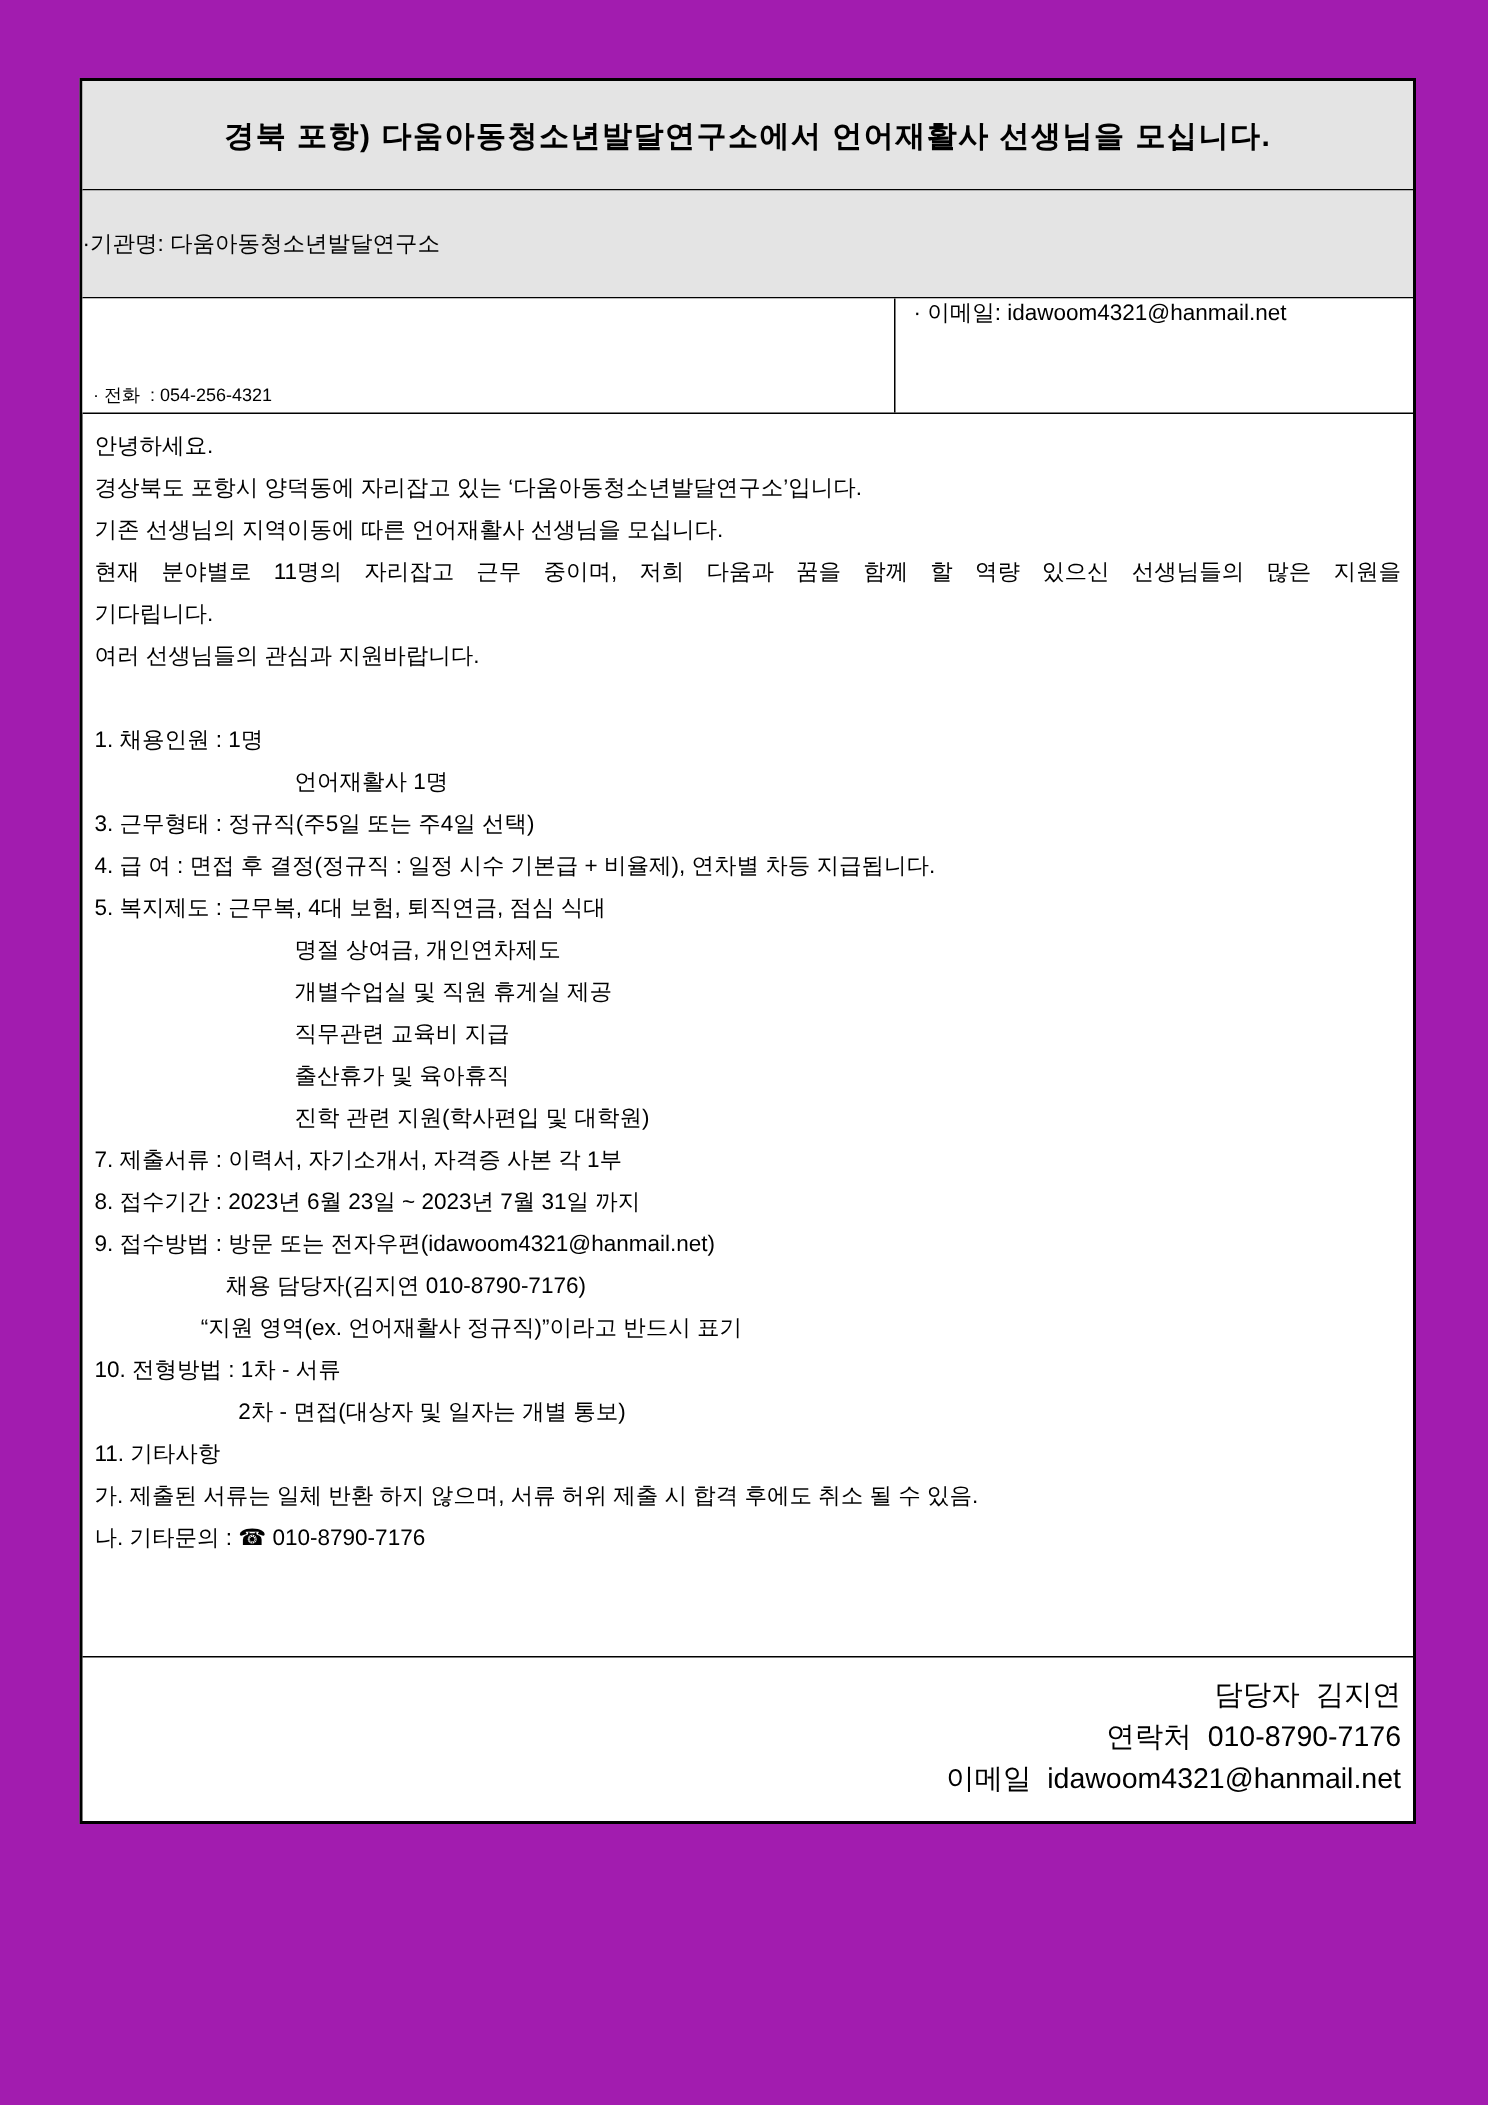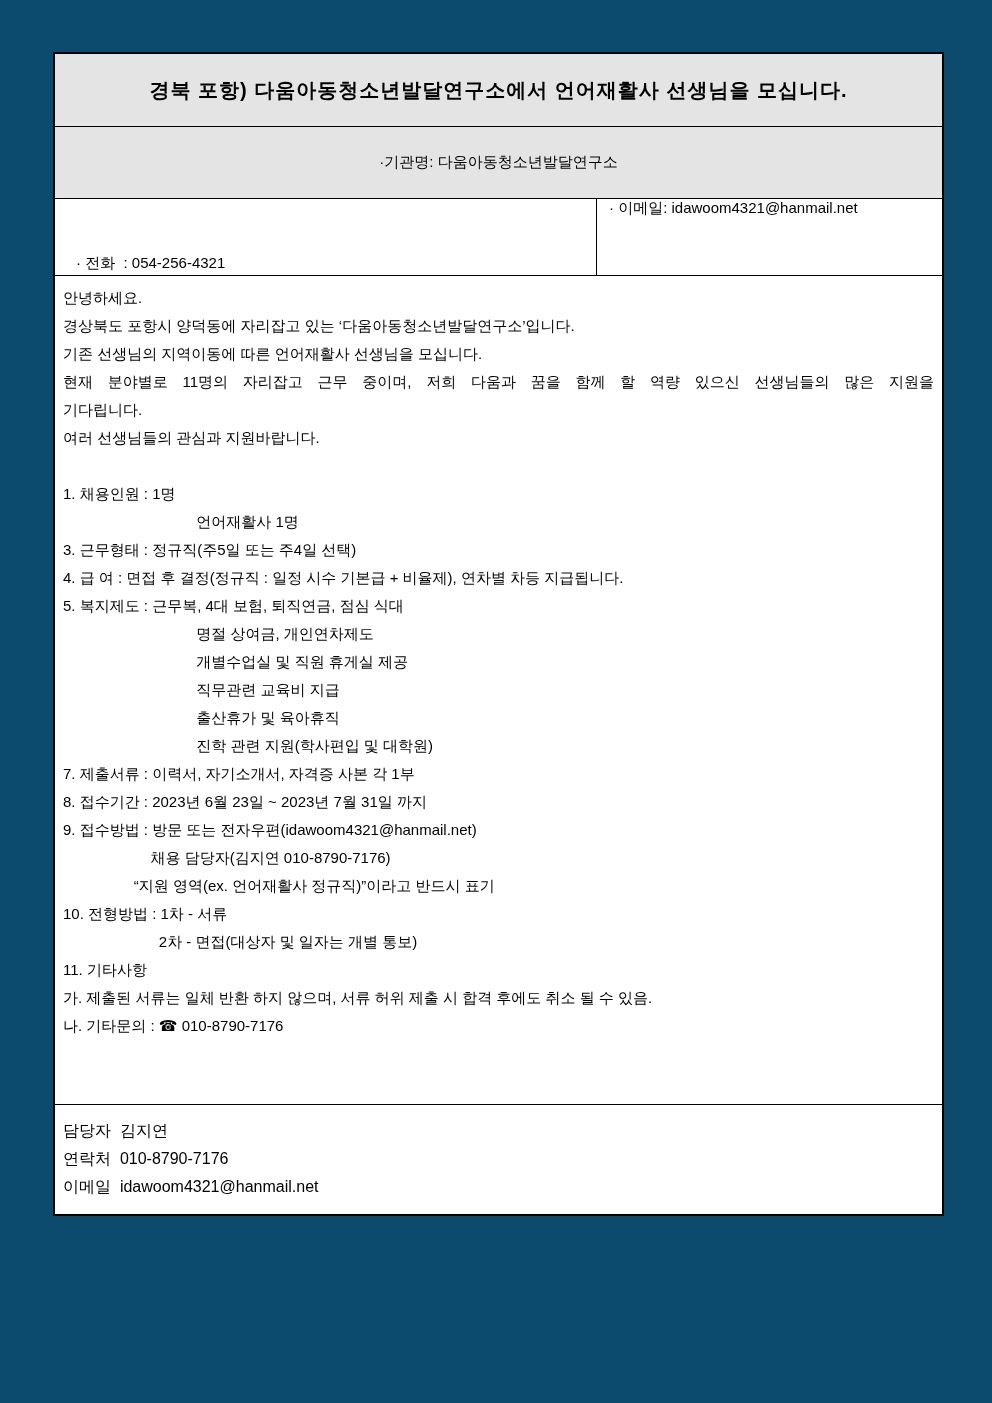--- a/index.html
+++ b/index.html
@@ -1,21 +1,21 @@
 <!DOCTYPE html>
 <html><head>
 <meta charset="utf-8">
 <style>
   * { margin: 0; padding: 0; box-sizing: border-box; }
   html, body { background: #ffffff; }
   .page {
     position: relative;
     width: 992px;
     height: 1403px;
-    background: #0c4a6e;
+    background: #a21caf;
     font-family: "Liberation Sans", "DejaVu Sans", sans-serif;
     color: #000000;
   }
   .doc-table {
     position: absolute;
     left: 53px;
     top: 52px;
     width: 891px;
     border: 2px solid #000000;
     background: #ffffff;
@@ -35,34 +35,33 @@
     font-weight: bold;
     letter-spacing: 1px;
     white-space: pre;
   }
 
   .org-row {
     height: 72px;
     background: #e4e4e4;
     display: flex;
     align-items: center;
-    justify-content: center;
   }
   .org-row .org-text { font-size: 15px; white-space: pre; }
 
   .contact-row {
     height: 77px;
     display: flex;
     background: #ffffff;
   }
   .contact-left {
     width: 542px;
     border-right: 1px solid #000000;
-    padding: 4px 4px 0 21px;
-    font-size: 15px;
+    padding: 4px 4px 0 7px;
+    font-size: 12px;
     line-height: 24px;
     white-space: pre;
     overflow: hidden;
   }
   .contact-right {
     flex: 1;
     display: flex;
     padding-left: 12px;
     font-size: 15px;
     white-space: pre;
@@ -81,21 +80,22 @@
     white-space: pre-wrap;
   }
   .body-line.justify {
     text-align: justify;
     text-align-last: justify;
   }
 
   .footer-row {
     height: 109px;
     padding: 12px 8px 0 8px;
-    font-size: 16px;
+    font-size: 19px;
+    text-align: right;
   }
   .footer-line {
     min-height: 28px;
     line-height: 28px;
     white-space: pre-wrap;
   }
 </style>
 </head>
 <body>
 

